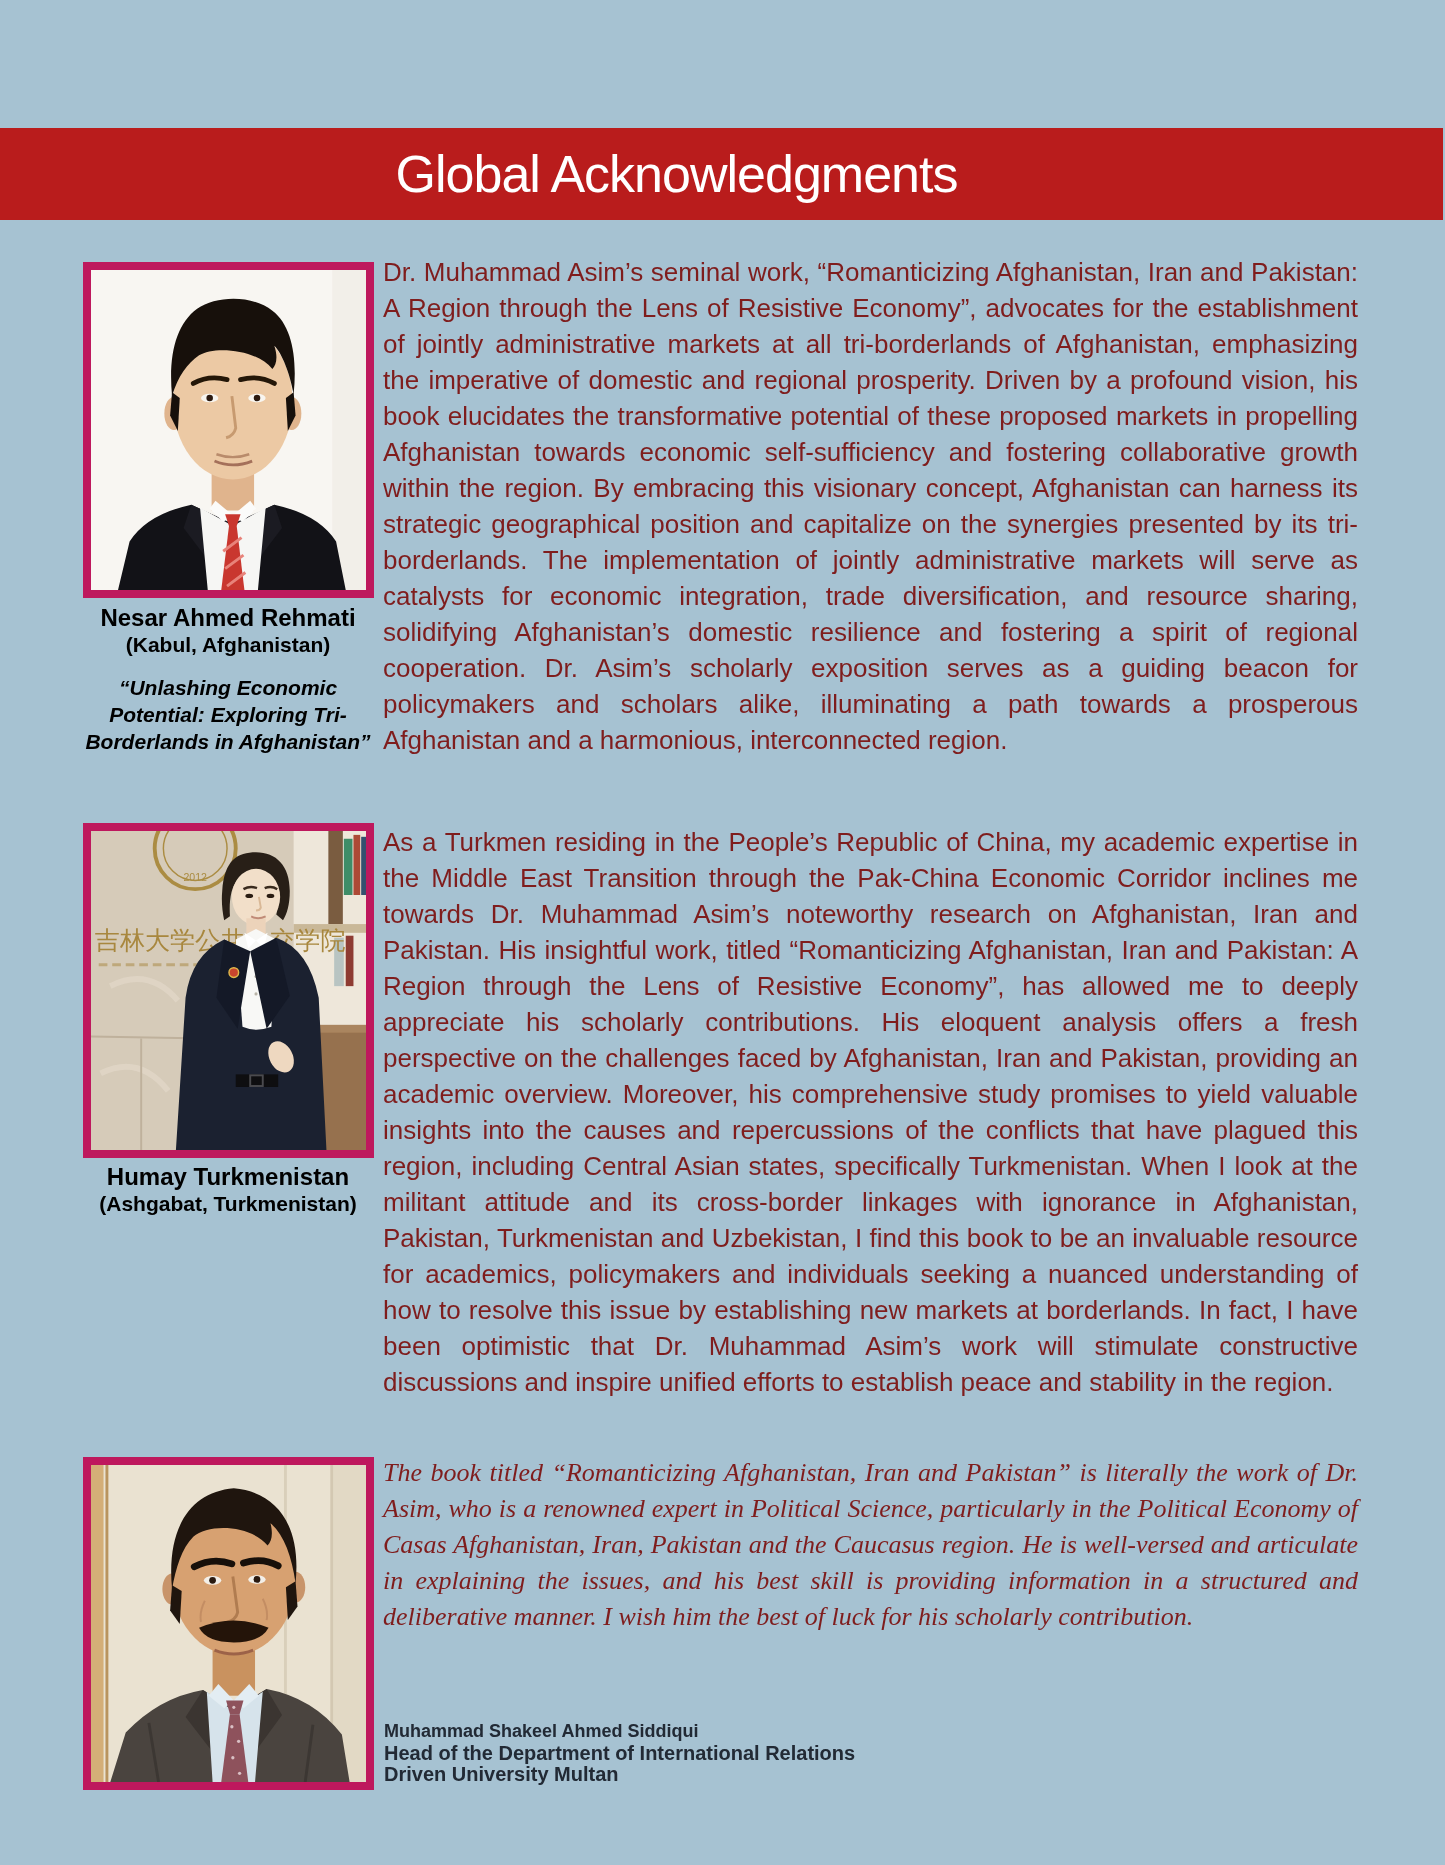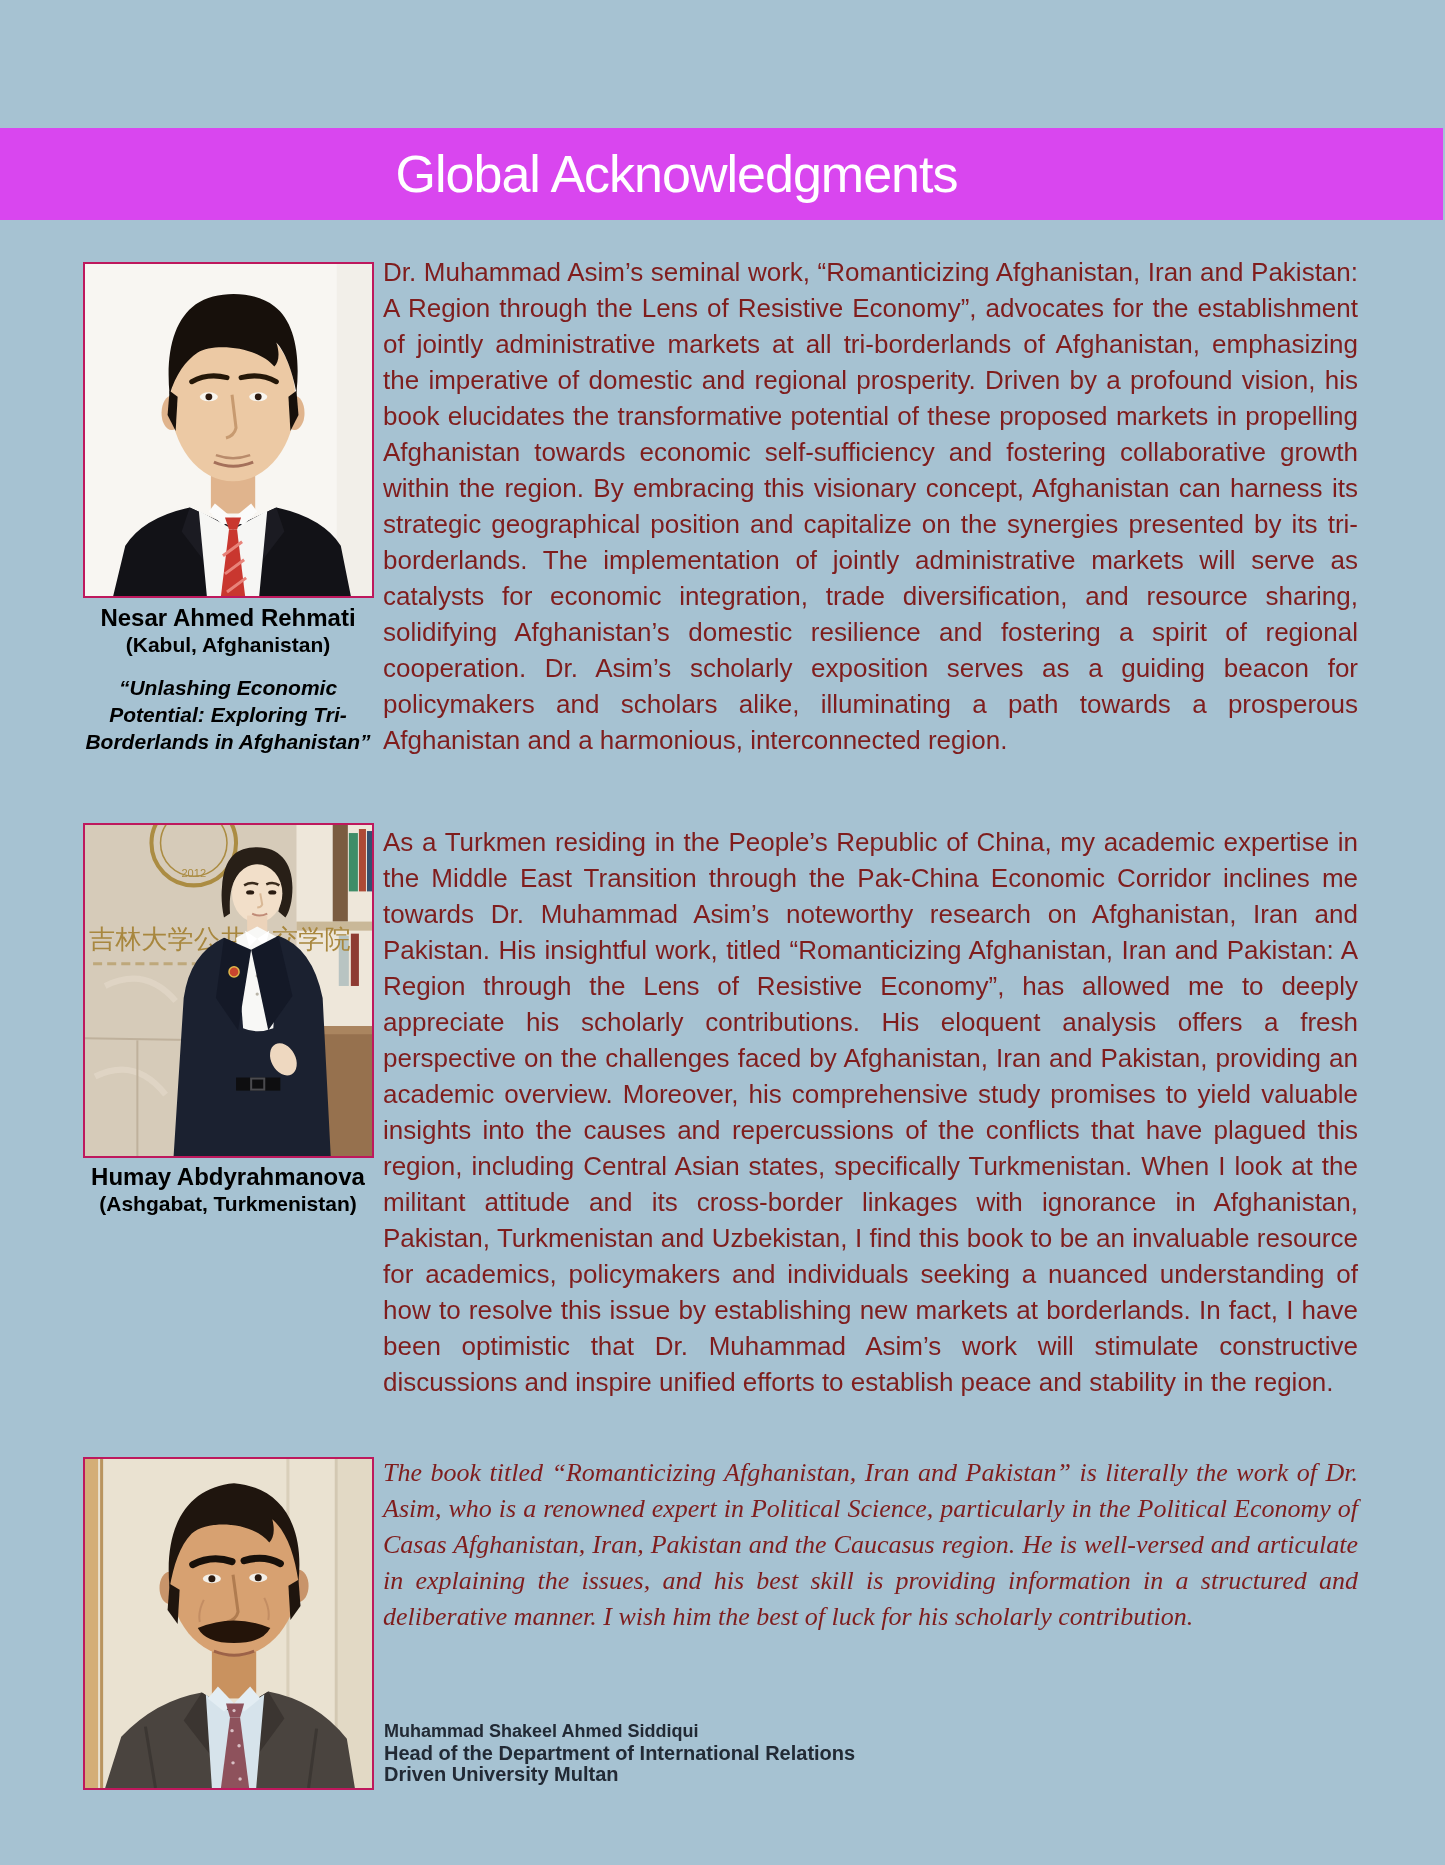--- a/index.html
+++ b/index.html
@@ -6,31 +6,31 @@
   body{
     width:1445px;height:1865px;
     background:#a6c2d2;
     font-family:"Liberation Sans", sans-serif;
     position:relative;
     overflow:hidden;
   }
   .page{position:absolute;left:0;top:0;width:1445px;height:1865px;}
   .header-bar{
     position:absolute;left:0;top:128px;width:1443px;height:92px;
-    background:#d946ef;
+    background:#b91c1c;
     display:flex;align-items:center;justify-content:center;
   }
   .page-title{
     color:#ffffff;font-size:52px;font-weight:500;letter-spacing:-1px;
     transform:translateX(-45px);
     white-space:nowrap;
   }
   .photo{
     position:absolute;left:83px;width:291px;
-    border:2px solid #be185d;box-sizing:border-box;
+    border:8px solid #be185d;box-sizing:border-box;
     background:#f7f5f1;
   }
   .photo svg{display:block;width:100%;height:100%;}
   .photo-1{top:262px;height:336px;}
   .photo-2{top:823px;height:335px;}
   .photo-3{top:1457px;height:333px;}
   .caption{
     position:absolute;left:78px;width:300px;text-align:center;
     color:#000000;
   }
@@ -159,21 +159,21 @@
       <path d="M192,110 L165,124 L182,204 L206,170 Z" fill="#141927"></path>
 
       <circle cx="148" cy="146" r="5" fill="#c8452e" stroke="#e0b84a" stroke-width="1.5"></circle>
 
       <rect x="150" y="251" width="44" height="13" fill="#0e0e10"></rect>
       <rect x="165" y="252" width="13" height="11" fill="none" stroke="#4a4a4e" stroke-width="2"></rect>
       <ellipse cx="197" cy="233" rx="12" ry="17" fill="#eed8c0" transform="rotate(-28 197 233)"></ellipse>
     </svg>
   </div>
   <div class="caption caption-2">
-    <div class="cap-name">Humay Abdyrahmanova</div>
+    <div class="cap-name">Humay Turkmenistan</div>
     <div class="cap-loc">(Ashgabat, Turkmenistan)</div>
   </div>
   <div class="para para-2">As a Turkmen residing in the People’s Republic of China, my academic expertise in the Middle East Transition through the Pak-China Economic Corridor inclines me towards Dr. Muhammad Asim’s noteworthy research on Afghanistan, Iran and Pakistan. His insightful work, titled “Romanticizing Afghanistan, Iran and Pakistan: A Region through the Lens of Resistive Economy”, has allowed me to deeply appreciate his scholarly contributions. His eloquent analysis offers a fresh perspective on the challenges faced by Afghanistan, Iran and Pakistan, providing an academic overview. Moreover, his comprehensive study promises to yield valuable insights into the causes and repercussions of the conflicts that have plagued this region, including Central Asian states, specifically Turkmenistan. When I look at the militant attitude and its cross-border linkages with ignorance in Afghanistan, Pakistan, Turkmenistan and Uzbekistan, I find this book to be an invaluable resource for academics, policymakers and individuals seeking a nuanced understanding of how to resolve this issue by establishing new markets at borderlands. In fact, I have been optimistic that Dr. Muhammad Asim’s work will stimulate constructive discussions and inspire unified efforts to establish peace and stability in the region.</div>
 
   <div class="photo photo-3">
     <svg viewBox="0 0 285 327" preserveAspectRatio="none">
       <rect width="285" height="327" fill="#eae2d1"></rect>
       <rect x="0" width="13" height="327" fill="#d4ae77"></rect>
       <rect x="15" width="3" height="327" fill="#b9945e"></rect>
       <rect x="200" width="3" height="327" fill="#d9cfba"></rect>

